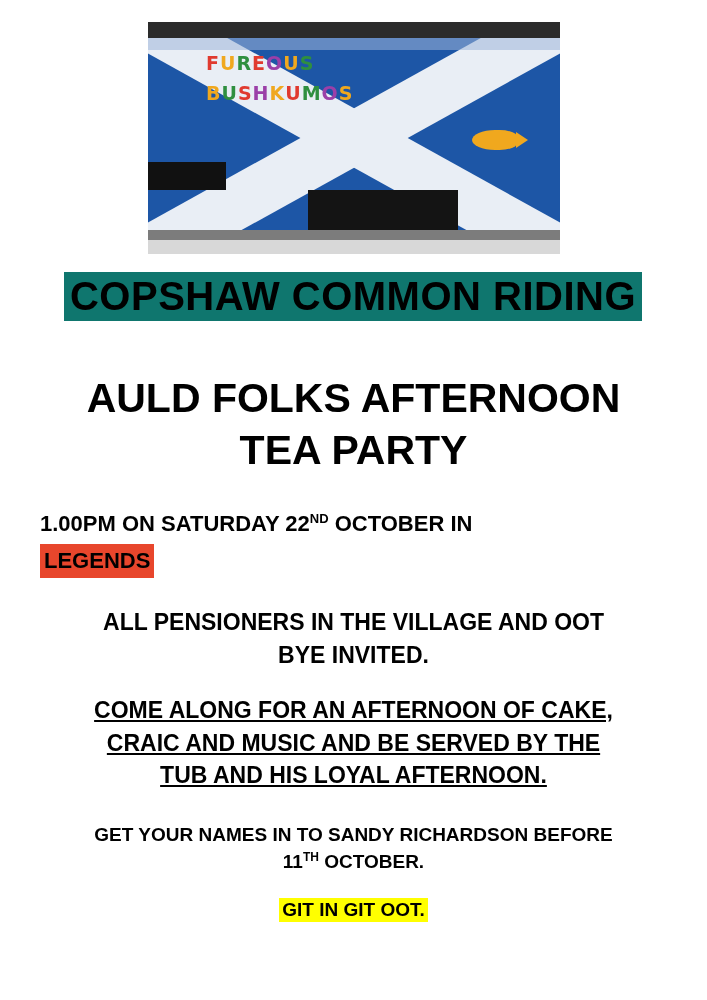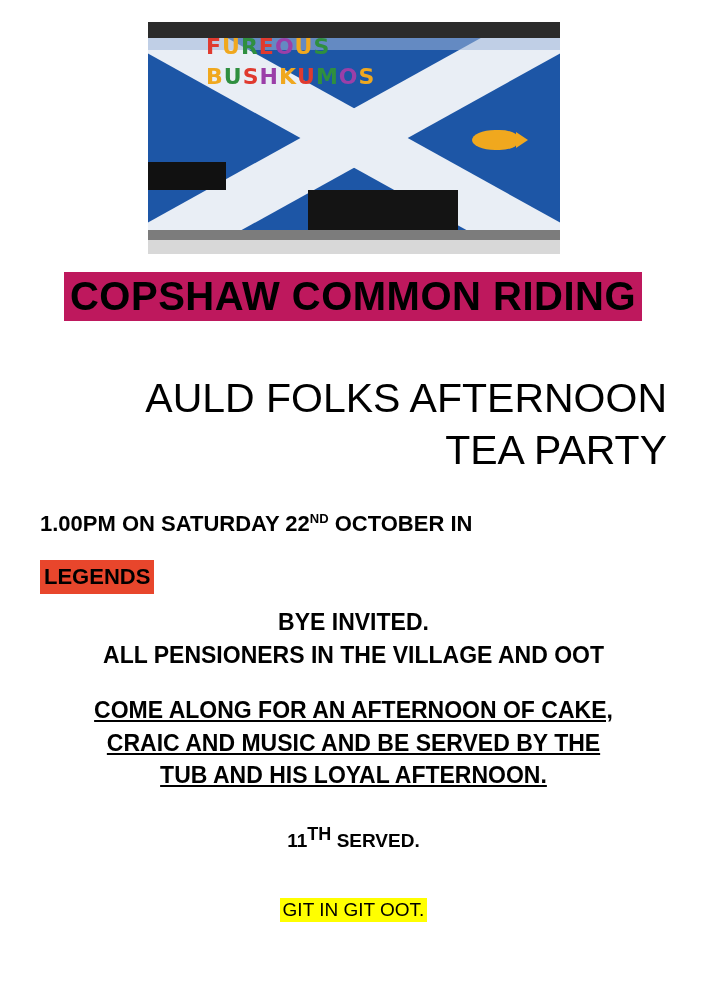--- a/index.html
+++ b/index.html
@@ -74,26 +74,26 @@
   }
   .dark-center {
     position: absolute;
     left: 160px; bottom: 24px; width: 150px; height: 40px;
     background: #141414;
   }
   
   .banner-text {
     position: absolute;
     left: 58px;
-    top: 10px;
+    top: 26px;
     width: 240px;
     height: 70px;
     font-family: "DejaVu Sans", sans-serif;
     font-weight: bold;
-    font-size: 22px;
+    font-size: 19px;
     line-height: 30px;
     letter-spacing: 1px;
   }
   .banner-text span { display: inline-block; }
   .fishy {
     position: absolute;
     right: 42px;
     top: 108px;
     width: 46px;
     height: 20px;
@@ -118,37 +118,37 @@
 
   
   .title-bar {
     position: absolute;
     left: 46px;
     top: 272px;
     width: 614px;
     text-align: center;
   }
   .title-bar .hl {
-    background: #be185d;
+    background: #0f766e;
     font-size: 40px;
     font-weight: bold;
     letter-spacing: .5px;
     padding: 2px 6px;
     display: inline-block;
     line-height: 1.12;
   }
 
   .headline {
     position: absolute;
     left: 40px;
     top: 372px;
     width: 627px;
-    text-align: right;
+    text-align: center;
     font-size: 41px;
-    font-weight: normal;
+    font-weight: bold;
     line-height: 1.28;
   }
 
   .line-when {
     position: absolute;
     left: 40px;
     top: 508px;
     width: 627px;
     font-size: 22px;
     font-weight: bold;
@@ -165,33 +165,33 @@
     position: absolute;
     left: 40px;
     width: 627px;
     text-align: center;
     font-weight: bold;
     line-height: 1.42;
   }
   .para-1 { top: 606px; font-size: 23px; }
   .para-2 { top: 694px; font-size: 23px; text-decoration: underline; }
   .para-3 { top: 822px; font-size: 19px; }
-  .para-3 sup { font-size: 18px; vertical-align: super; }
+  .para-3 sup { font-size: 12px; vertical-align: super; }
 
   .footer {
     position: absolute;
     left: 40px;
     top: 898px;
     width: 627px;
     text-align: center;
   }
   .footer .hl {
     background: #ffff00;
     font-size: 19px;
-    font-weight: normal;
+    font-weight: bold;
     padding: 1px 3px;
     display: inline-block;
   }
 </style>
 </head>
 <body>
 
 <div class="poster">
 
   <div class="photo-wrap">
@@ -219,39 +219,40 @@
     <span class="hl">COPSHAW COMMON RIDING</span>
   </div>
 
   <div class="headline">
     <div>AULD FOLKS AFTERNOON</div>
     <div>TEA PARTY</div>
   </div>
 
   <div class="line-when">
     <span>1.00PM ON SATURDAY 22</span><sup>ND</sup><span> OCTOBER IN</span>
-    <div style="margin-top:20px;">
+    <div style="margin-top:4px;">
       <span class="venue">LEGENDS</span>
     </div>
   </div>
 
   <div class="para para-1">
+    <div>ALL PENSIONERS IN THE VILLAGE AND OOT</div>
     <div>BYE INVITED.</div>
-    <div>ALL PENSIONERS IN THE VILLAGE AND OOT</div>
   </div>
 
   <div class="para para-2">
     <div>COME ALONG FOR AN AFTERNOON OF CAKE,</div>
     <div>CRAIC AND MUSIC AND BE SERVED BY THE</div>
     <div>TUB AND HIS LOYAL AFTERNOON.</div>
   </div>
 
   <div class="para para-3">
+    <div>GET YOUR NAMES IN TO SANDY RICHARDSON BEFORE</div>
     <div>
-      <span>11</span><sup>TH</sup><span> SERVED.</span>
+      <span>11</span><sup>TH</sup><span> OCTOBER.</span>
     </div>
   </div>
 
   <div class="footer">
     <span class="hl">GIT IN GIT OOT.</span>
   </div>
 
 </div>
 
 </body></html>

